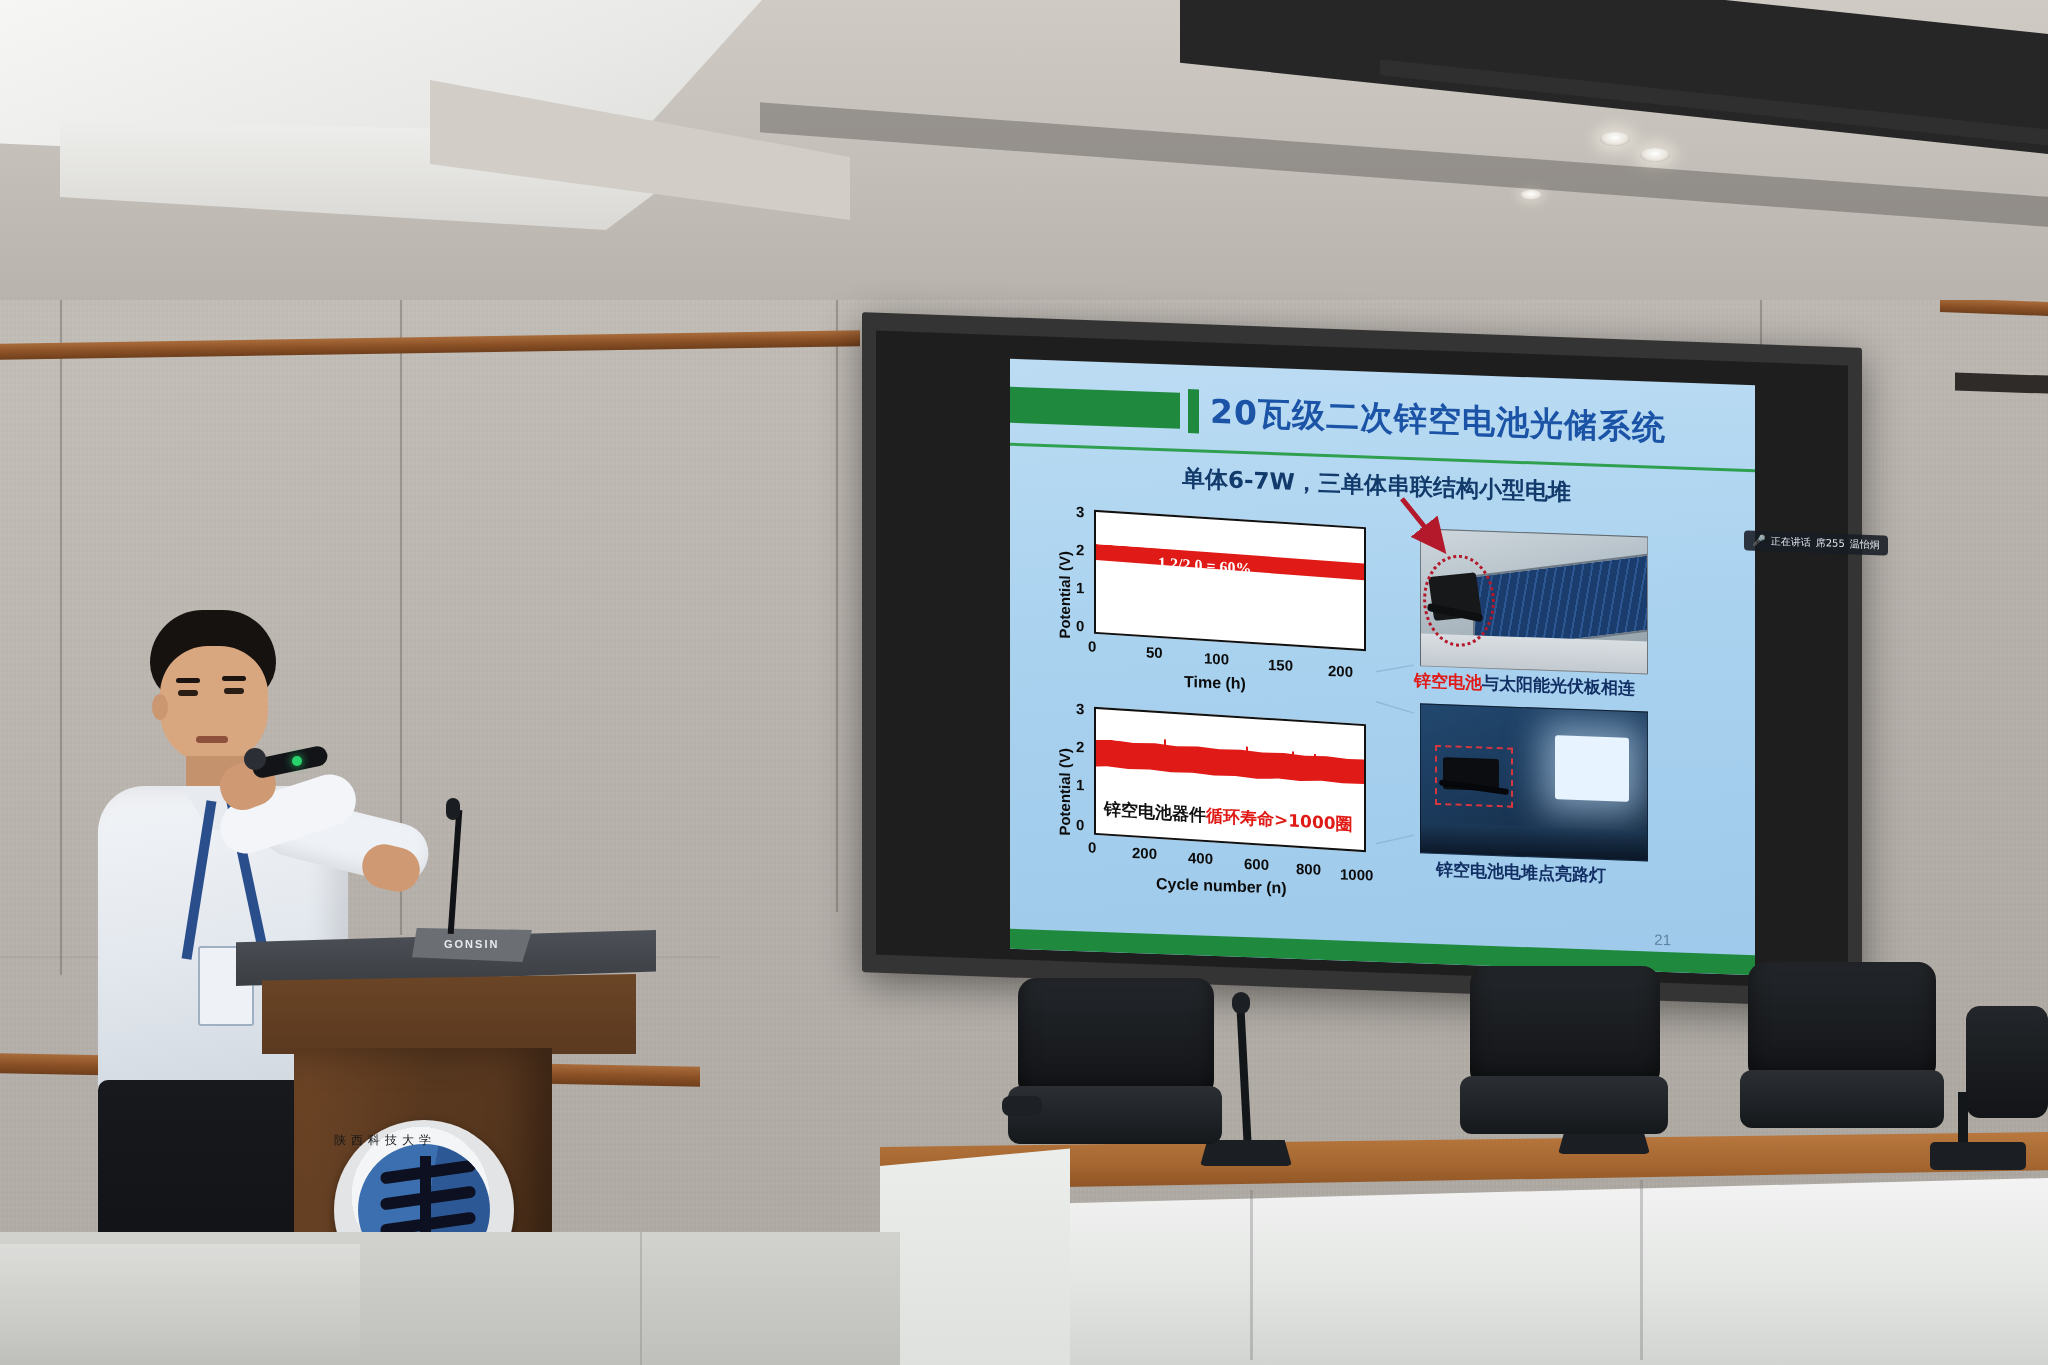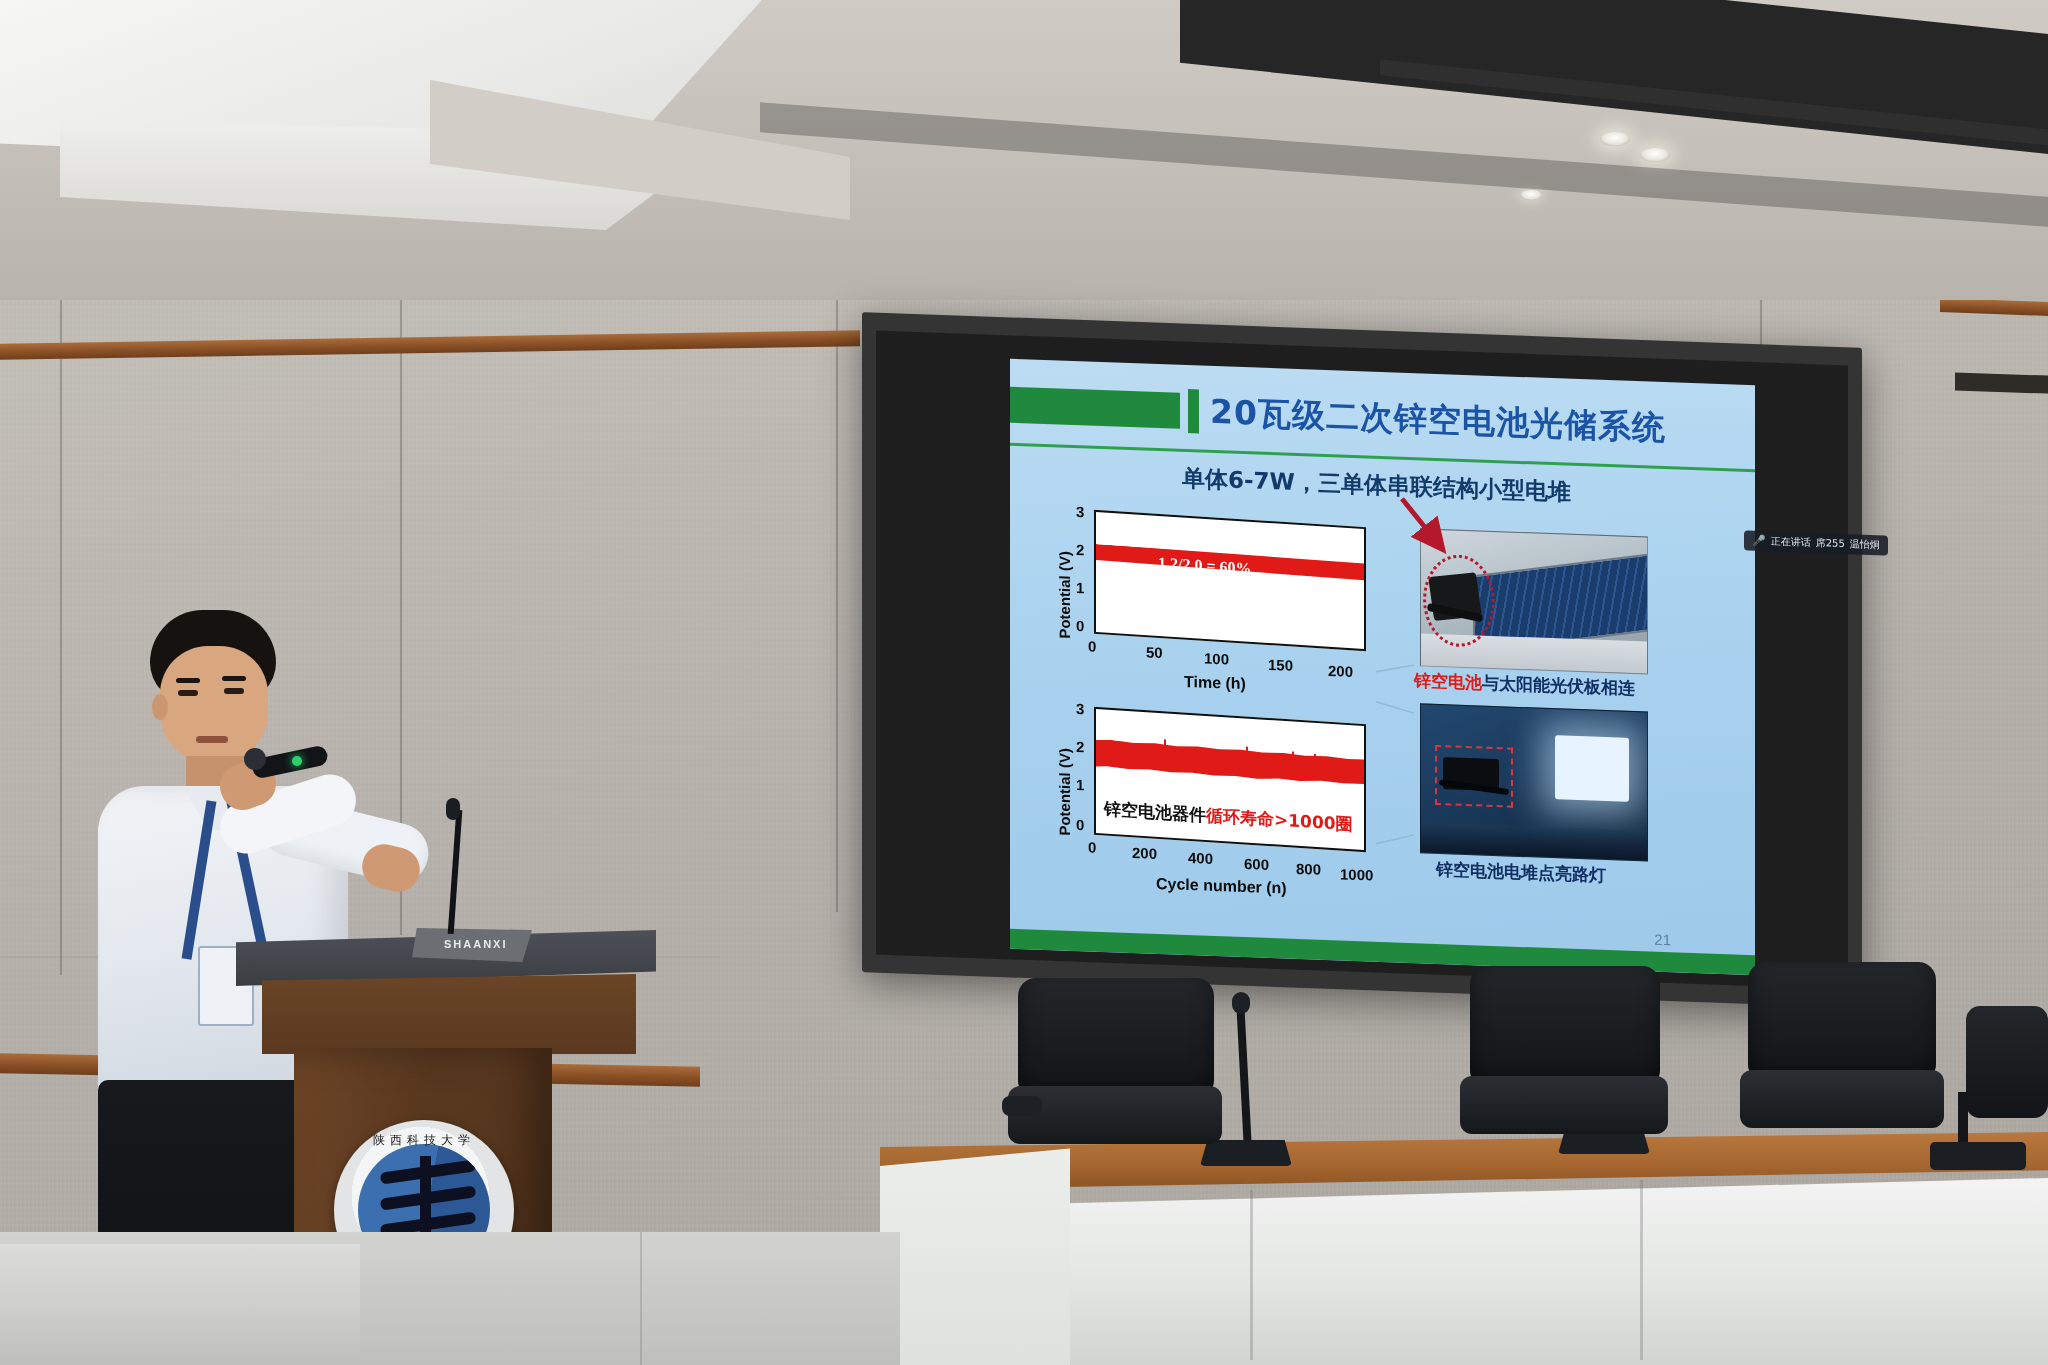--- a/index.html
+++ b/index.html
@@ -297,30 +297,30 @@
                 background:radial-gradient(circle at 48% 42%, #f4f5f6 0 49%, #e2e4e6 49% 100%);
                 box-shadow:0 3px 10px rgba(0,0,0,.4);">
       <div style="position:absolute;left:24px;top:24px;width:132px;height:132px;border-radius:50%;
                   background:linear-gradient(100deg,#3b6fb0 0 52%,#2c5896 52% 100%);overflow:hidden;">
         <div style="position:absolute;left:22px;top:22px;width:96px;height:12px;background:#0d1020;border-radius:6px;transform:rotate(-8deg);"></div>
         <div style="position:absolute;left:22px;top:48px;width:96px;height:12px;background:#0d1020;border-radius:6px;transform:rotate(-8deg);"></div>
         <div style="position:absolute;left:22px;top:74px;width:96px;height:12px;background:#0d1020;border-radius:6px;transform:rotate(-8deg);"></div>
         <div style="position:absolute;left:22px;top:100px;width:96px;height:12px;background:#0d1020;border-radius:6px;transform:rotate(-8deg);"></div>
         <div style="position:absolute;left:62px;top:12px;width:11px;height:110px;background:#0d1020;"></div>
       </div>
-      <div style="position:absolute;left:0;top:12px;width:180px;text-align:center;font-size:12px;color:#1a1a1a;
+      <div style="position:absolute;left:0;top:12px;width:180px;font-size:12px;color:#1a1a1a;
                   font-family:Liberation Serif, serif;letter-spacing:5px;">陕西科技大学</div>
       <div style="position:absolute;left:10px;bottom:9px;width:160px;text-align:center;font-size:7.2px;color:#1a1a1a;
                   font-family:'Liberation Sans',sans-serif;letter-spacing:.4px;">SHAANXI UNIVERSITY OF SCIENCE &amp; TECHNOLOGY</div>
     </div>
   </div>
 
   <div style="position:absolute;left:412px;top:928px;width:120px;height:34px;background:#6b6e72;
               clip-path:polygon(4% 0,100% 6%,92% 100%,0 86%);"></div>
-  <div style="position:absolute;left:444px;top:938px;font-size:11px;font-weight:bold;color:#e9ebee;letter-spacing:2px;">SHAANXI</div>
+  <div style="position:absolute;left:444px;top:938px;font-size:11px;font-weight:bold;color:#e9ebee;letter-spacing:2px;">GONSIN</div>
   <div style="position:absolute;left:452px;top:810px;width:6px;height:124px;background:#111316;transform:rotate(4deg);"></div>
   <div style="position:absolute;left:446px;top:798px;width:14px;height:22px;background:#1a1d21;border-radius:7px;"></div>
 
   <div class="desk" style="left:880px;top:1132px;width:1168px;height:233px;">
 
     <div style="position:absolute;left:0;top:0;width:1168px;height:58px;
                 background:linear-gradient(180deg,#b8783f,#a4652f 60%,#8c5324);
                 clip-path:polygon(0 26%,100% 0,100% 66%,0 100%);"></div>
 
     <div style="position:absolute;left:0;top:46px;width:1168px;height:187px;

